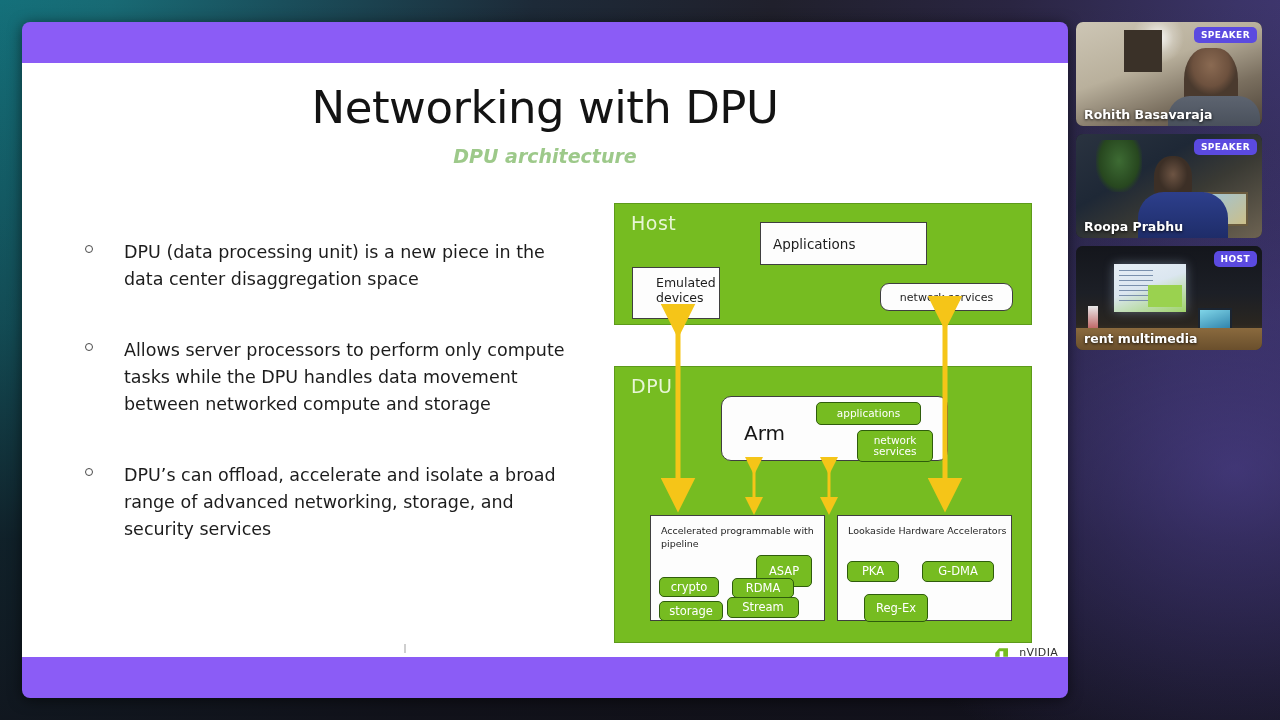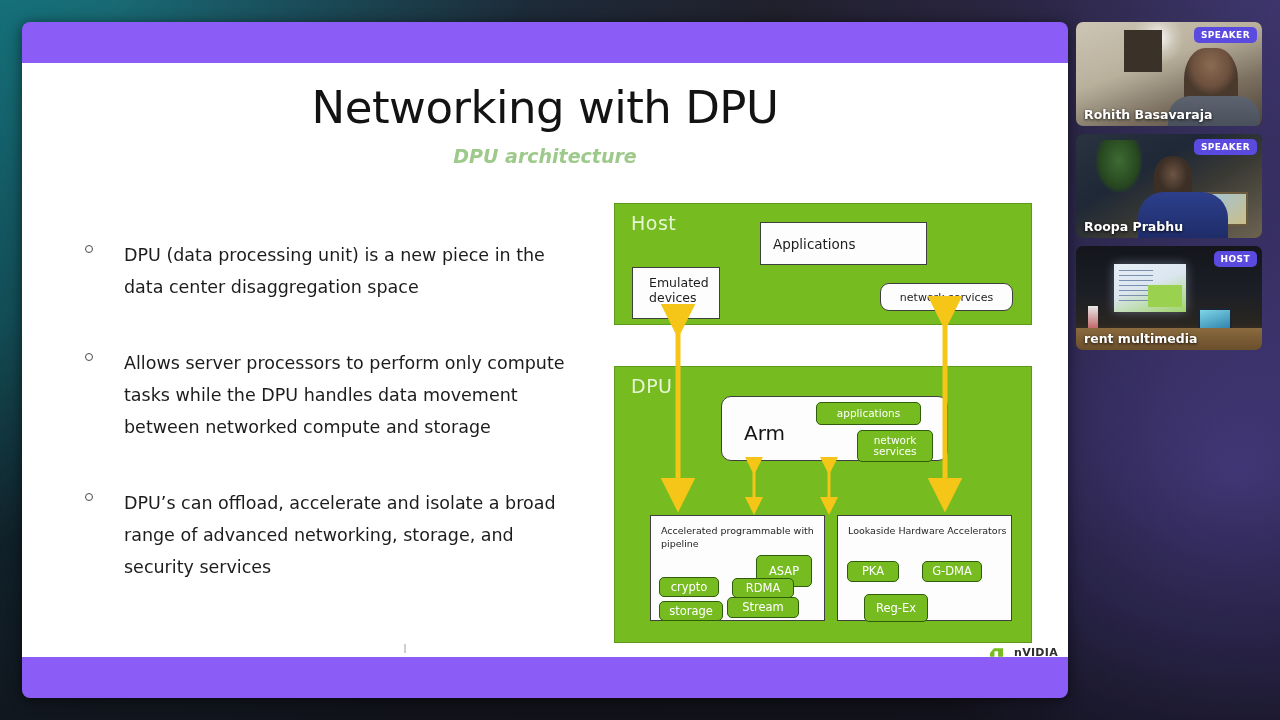--- a/index.html
+++ b/index.html
@@ -50,21 +50,21 @@
 
   #bullets {
     position: absolute; left: 30px; top: 176px; width: 530px;
   }
   .bullet { position: relative; padding-left: 72px; margin-bottom: 44px; }
   .bullet-marker {
     position: absolute; left: 33px; top: 6px; width: 8px; height: 8px;
     border: 1.4px solid #4a4a4a; border-radius: 50%;
   }
   .bullet-text {
-    font-size: 17.5px; line-height: 32px; color: #1c1c1c;
+    font-size: 17.5px; line-height: 27px; color: #1c1c1c;
     font-family: "DejaVu Sans", sans-serif; font-weight: 400;
   }
 
   
   #diagram { position: absolute; left: 592px; top: 140px; width: 440px; height: 440px; }
   .host-box {
     position: absolute; left: 0; top: 0; width: 418px; height: 122px;
     background: #76bc21; border: 1.5px solid #5d9a1a;
   }
   .dpu-box {
@@ -83,21 +83,21 @@
   .gtag {
     position: absolute; background: #76bc21; border: 1.4px solid #2f5d0c;
     border-radius: 5px; color: #ffffff; font-family: "DejaVu Sans", sans-serif;
     display: flex; align-items: center; justify-content: center; text-align: center;
     line-height: 1.05;
   }
 
   #host-applications { left: 145px; top: 18px; width: 167px; height: 43px;
     display: flex; align-items: center; padding-left: 12px; font-size: 13.5px; }
   #host-emulated { left: 17px; top: 63px; width: 88px; height: 52px;
-    padding: 7px 0 0 16px; font-size: 12.5px; line-height: 15px; }
+    padding: 7px 0 0 23px; font-size: 12.5px; line-height: 15px; }
   #host-netsvc { left: 265px; top: 79px; width: 133px; height: 28px; border-radius: 9px;
     display: flex; align-items: center; justify-content: center; font-size: 11px; }
 
   #arm-box { left: 100px; top: 29px; width: 227px; height: 65px; margin-left: 6px; }
   #arm-label { position: absolute; left: 22px; top: 24px; font-size: 20px;
     font-family: "DejaVu Sans", sans-serif; color: #151515; }
   #arm-applications { left: 201px; top: 35px; width: 105px; height: 23px; font-size: 10.5px; }
   #arm-netsvc { left: 242px; top: 63px; width: 76px; height: 32px; font-size: 10.5px;
     flex-direction: column; }
 
@@ -105,30 +105,30 @@
   #accel-right { left: 222px; top: 148px; width: 175px; height: 106px; }
   .accel-title { position: absolute; left: 10px; top: 9px; font-size: 9.5px;
     line-height: 12.5px; color: #242424; font-family: "DejaVu Sans", sans-serif; }
 
   #tag-asap    { left: 141px; top: 188px; width: 56px; height: 32px; font-size: 11.5px; }
   #tag-crypto  { left: 44px;  top: 210px; width: 60px; height: 20px; font-size: 11.5px; }
   #tag-rdma    { left: 117px; top: 211px; width: 62px; height: 20px; font-size: 11.5px; }
   #tag-storage { left: 44px;  top: 234px; width: 64px; height: 20px; font-size: 11.5px; }
   #tag-stream  { left: 112px; top: 230px; width: 72px; height: 21px; font-size: 11.5px; }
   #tag-pka     { left: 232px; top: 194px; width: 52px; height: 21px; font-size: 11.5px; }
-  #tag-gdma    { left: 307px; top: 194px; width: 60px; height: 21px; font-size: 11.5px; }
+  #tag-gdma    { left: 307px; top: 194px; width: 72px; height: 21px; font-size: 11.5px; }
   #tag-regex   { left: 249px; top: 227px; width: 64px; height: 28px; font-size: 11.5px; }
 
   #arrows { position: absolute; left: 0; top: 0; width: 440px; height: 440px; pointer-events: none; }
 
   #nvidia-logo {
     position: absolute; right: 10px; bottom: -2px;
     display: flex; align-items: center; gap: 3px;
   }
-  #nvidia-word { font-size: 11px; font-weight: bold; color: #2e2e2e;
+  #nvidia-word { font-size: 11px; font-weight: normal; color: #2e2e2e;
     font-family: "DejaVu Sans", sans-serif; letter-spacing: 0.3px; margin-left: 8px; }
   #nvidia-mark { width: 13px; height: 11px; background: #76bc21;
     clip-path: polygon(0% 55%, 30% 12%, 100% 12%, 100% 88%, 62% 88%, 62% 38%, 34% 38%, 34% 88%, 0% 88%); }
   #slide-footer-tick { position: absolute; left: 382px; bottom: 4px; width: 2px; height: 9px;
     background: #cfcfcf; }
 
   
   #tiles { position: absolute; left: 1076px; top: 22px; width: 186px; }
   .tile {
     position: relative; width: 186px; height: 104px; border-radius: 7px;

